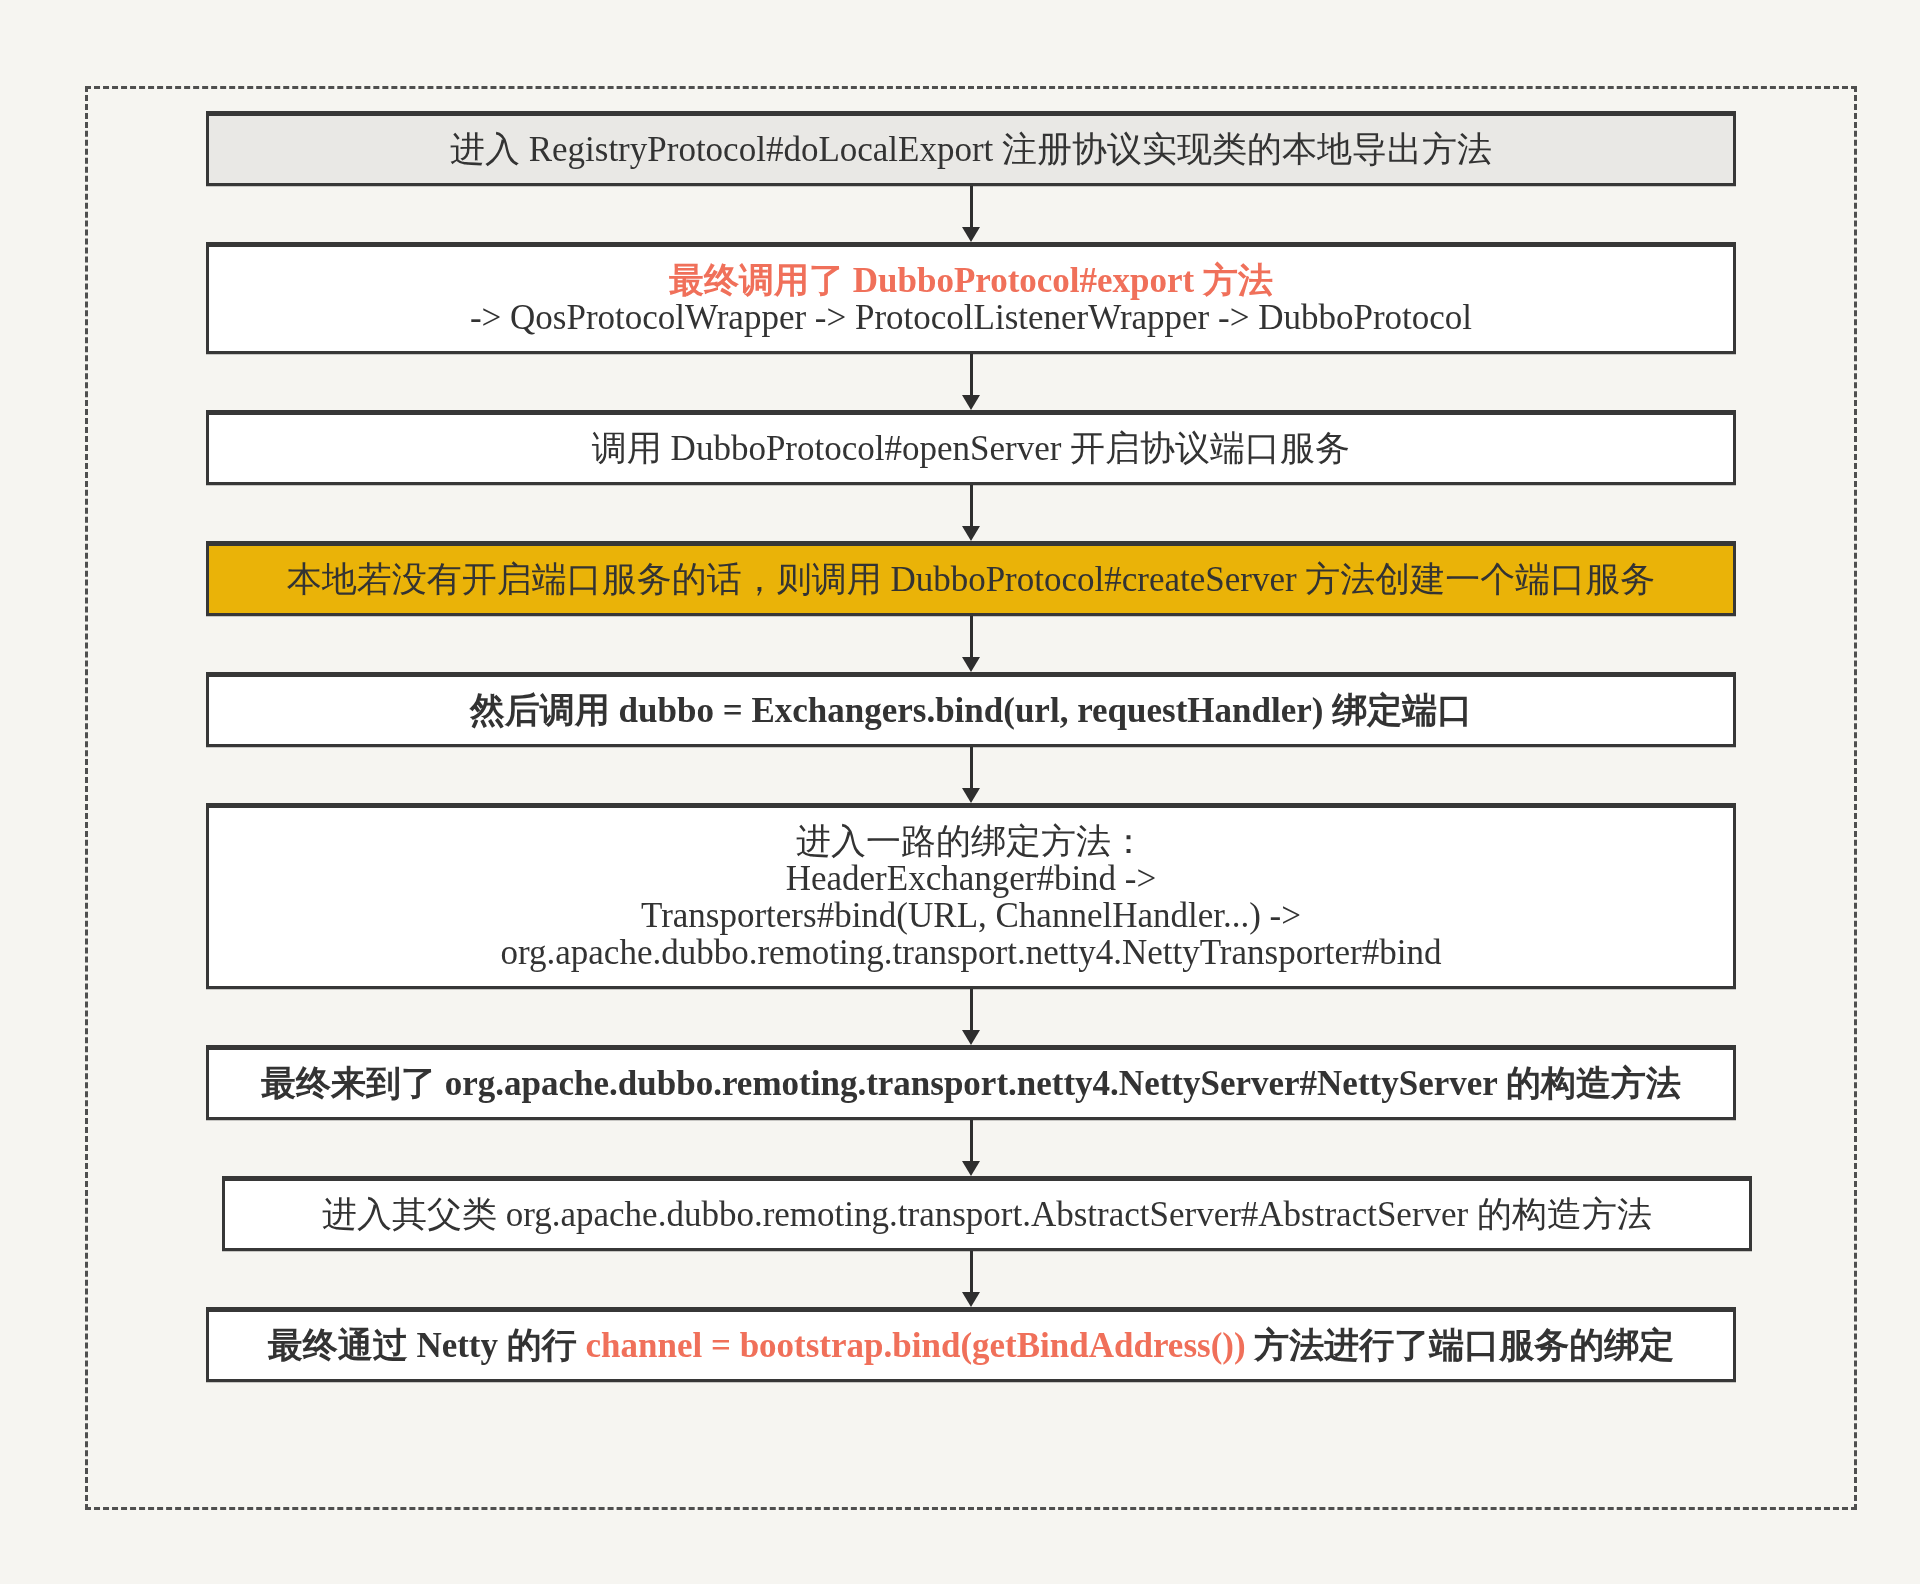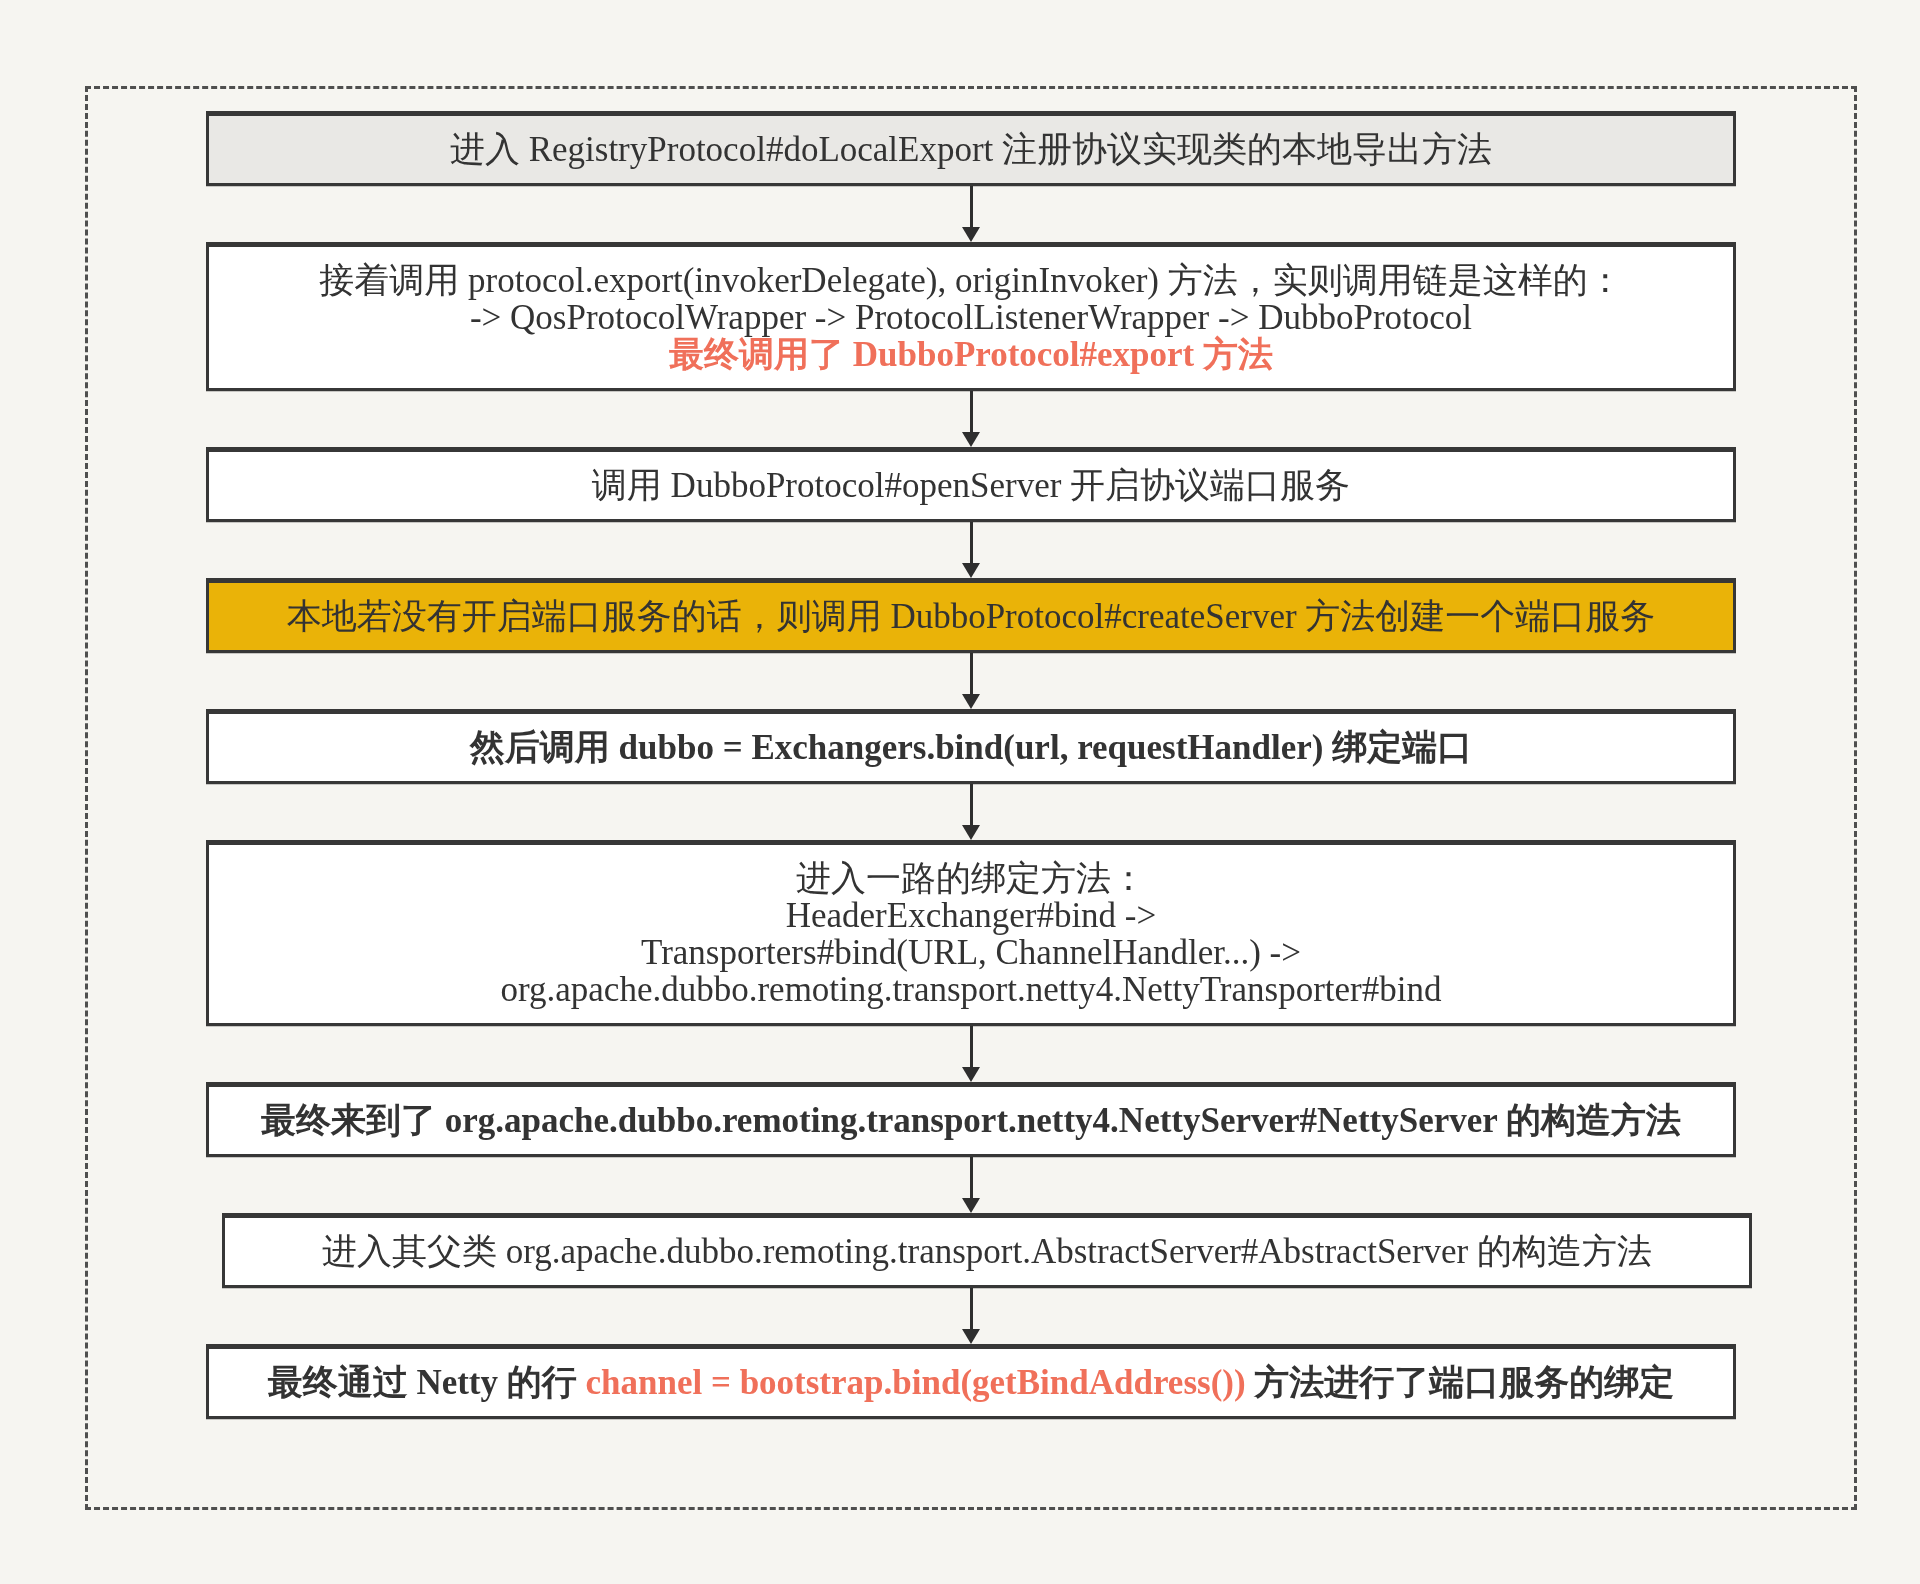--- a/index.html
+++ b/index.html
@@ -81,23 +81,22 @@
   <div class="node" style="background: rgb(233, 232, 229);">
         <div class="line"><span>进入 RegistryProtocol#doLocalExport 注册协议实现类的本地导出方法</span></div>
       </div>
 
   <div class="arrow">
     <div class="stem"></div>
     <div class="head"></div>
   </div>
 
   <div class="node" style="background: rgb(255, 255, 255);">
-        <div class="line"><span>接着调用 protocol.export(invokerDelegate), originInvoker) 方法，实则调用链是这样的：</span></div>
+        <div class="line"><span class="hl b">最终调用了 DubboProtocol#export 方法</span></div>
         <div class="line"><span>-&gt; QosProtocolWrapper -&gt; ProtocolListenerWrapper -&gt; DubboProtocol</span></div>
-        <div class="line"><span class="hl b">最终调用了 DubboProtocol#export 方法</span></div>
       </div>
 
   <div class="arrow">
     <div class="stem"></div>
     <div class="head"></div>
   </div>
 
   <div class="node" style="background: rgb(255, 255, 255);">
         <div class="line"><span>调用 DubboProtocol#openServer 开启协议端口服务</span></div>
       </div>

